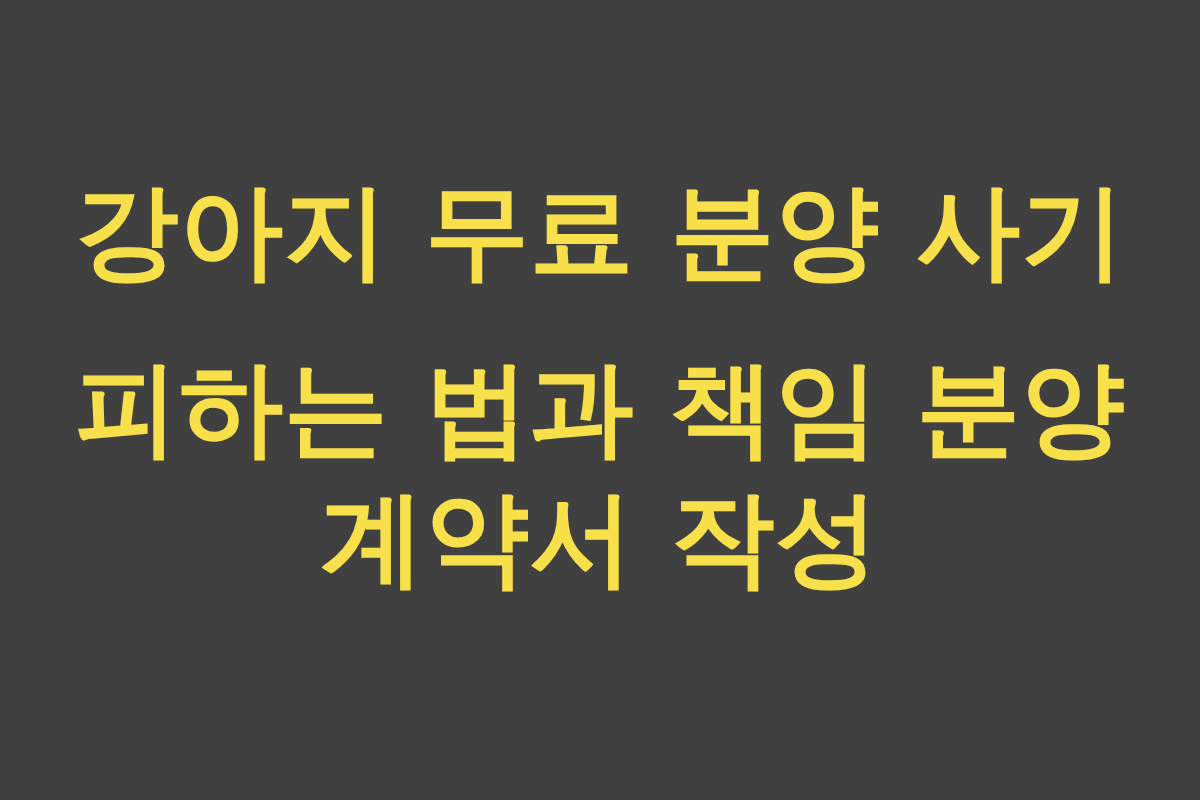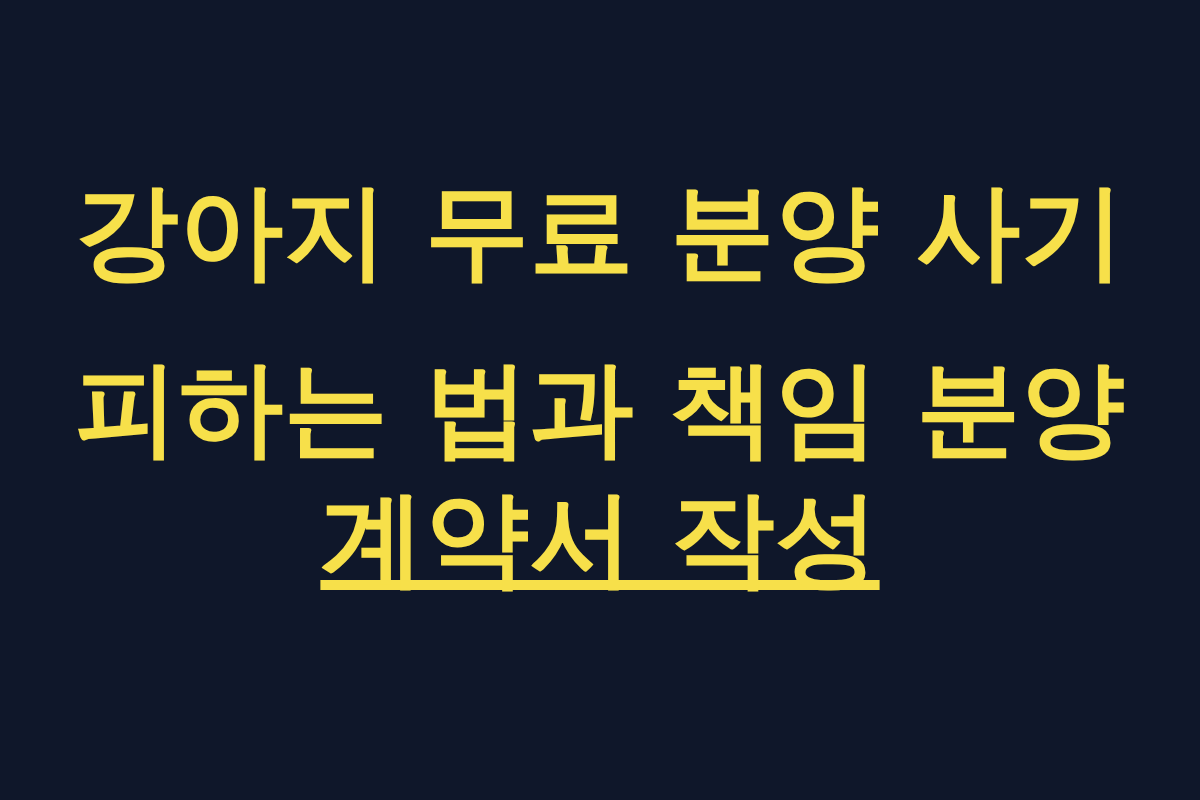--- a/index.html
+++ b/index.html
@@ -49,19 +49,19 @@
     -webkit-font-smoothing: antialiased;
   }
 
   .title-line.line-1 { font-size: 104px; }
   .title-line.line-2 { font-size: 104px; margin-top: 47px; }
   .title-line.line-3 { font-size: 104px; }
 </style>
 </head>
 <body>
 
-<div id="banner" style="background: #0f172a;">
+<div id="banner" style="background: #404040;">
   <div id="title-block">
     <span class="title-line line-1" style="color: rgb(247, 224, 74);">강아지 무료 분양 사기</span>
     <span class="title-line line-2" style="color: rgb(247, 224, 74);">피하는 법과 책임 분양</span>
-    <span class="title-line line-3" style="color: rgb(247, 224, 74); text-decoration: underline;">계약서 작성</span>
+    <span class="title-line line-3" style="color: rgb(247, 224, 74);">계약서 작성</span>
   </div>
 </div>
 
 </body></html>

